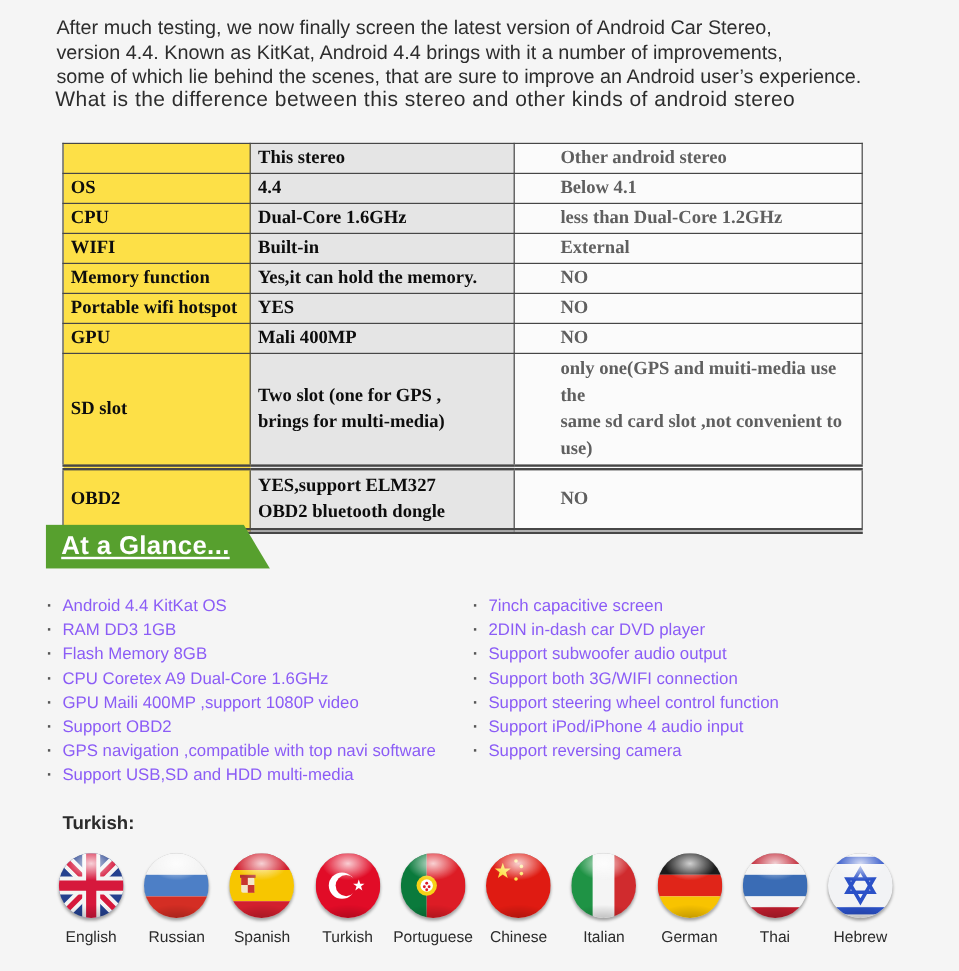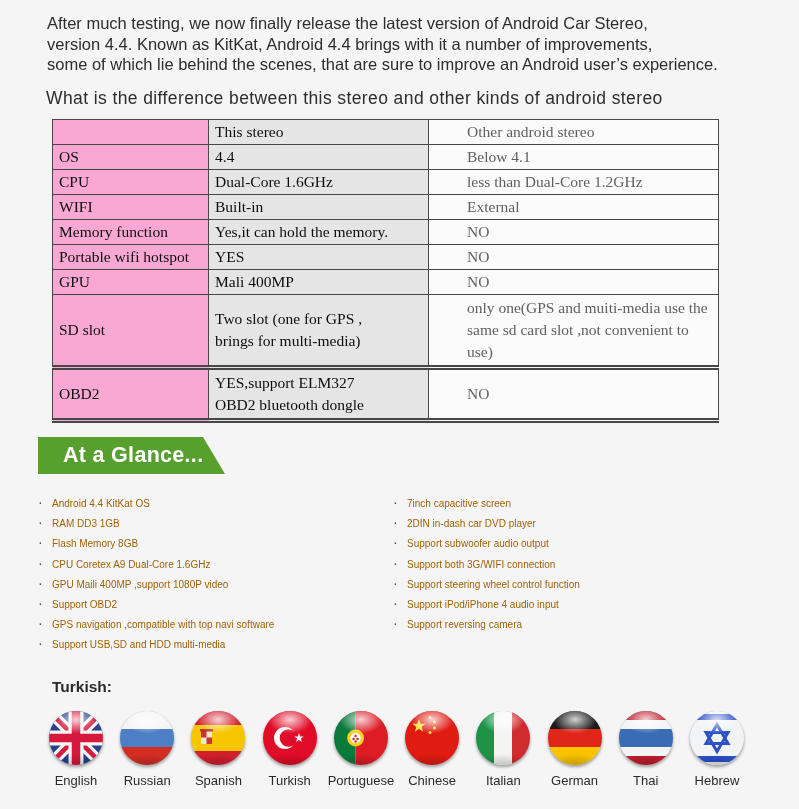--- a/index.html
+++ b/index.html
@@ -11,45 +11,45 @@
     overflow:hidden;
     color:#2e2e2e;
   }
   .abs { position:absolute; }
 
   
   .intro { left:47px; top:13px; font-size:16.5px; line-height:20.5px; color:#2d2d2d; }
   .intro div { white-space:nowrap; }
 
   
-  .heading { left:46px; top:88px; font-size:17.5px; letter-spacing:.4px; color:#2d2d2d; white-space:nowrap; }
+  .heading { left:46px; top:72px; font-size:17.5px; letter-spacing:.4px; color:#2d2d2d; white-space:nowrap; }
 
   
   .cmp { left:52px; top:119px; border-collapse:collapse; table-layout:fixed; width:666px;
          font-family:"Liberation Serif", serif; font-size:15.5px; }
-  .cmp td, .cmp th { border:1.5px solid #474747; padding:2px 6px; vertical-align:middle; text-align:left; font-weight:normal; }
+  .cmp td, .cmp th { border:1.5px solid #474747; padding:2px 6px; vertical-align:middle; text-align:left; font-weight:bold; }
   .cmp col.c1 { width:156px; } .cmp col.c2 { width:220px; } .cmp col.c3 { width:290px; }
-  .cmp .colA { background:#f9a8d4; color:#0d0d0d; }
+  .cmp .colA { background:#fde047; color:#0d0d0d; }
   .cmp .colB { background:#e5e5e5; color:#0d0d0d; }
   .cmp .colC { background:#fbfbfb; color:#5f5f5f;padding-left:38px; }
   .cmp tr { height:25px; }
   .cmp tr.tall { height:52px; }
   .cmp tr.tall2 { height:48px; }
   .cmp tr.dbl td { border-bottom:5px double #474747; }
   .cmp { border-bottom:5px double #474747; }
   .cmp .two-line div { line-height:22px; }
 
   
   .banner { left:38px; top:437px; width:187px; height:37px; background:#57a02e;
             clip-path:polygon(0 0, 165px 0, 187px 100%, 0 100%);
-            color:#ffffff; font-size:21.5px; font-weight:bold; line-height:36px; padding-left:25px;
-            letter-spacing:.3px; }
-
-  
-  .feature-list { list-style:none; font-size:10px; color:#a16207; }
+            color:#ffffff; font-size:21.5px; font-weight:bold; line-height:36px; padding-left:13px;
+            letter-spacing:.3px;text-decoration:underline; }
+
+  
+  .feature-list { list-style:none; font-size:14px; color:#8b5cf6; }
   .feature-list li { line-height:20.2px; white-space:nowrap; padding-left:13px; position:relative; }
   .feature-list li::before { content:"\00b7"; position:absolute; left:0; top:0; color:#555; font-weight:bold; }
   .list-left  { left:39px;  top:494px; }
   .list-right { left:394px; top:494px; }
 
   
   .lang-title { left:52px; top:678px; font-size:15.5px; font-weight:bold; color:#2b2b2b; }
   .flags { left:48px; top:711px; width:697px; display:flex; justify-content:space-between; }
   .flag-item { width:56px; display:flex; flex-direction:column; align-items:center; }
   .flag-wrap { filter:drop-shadow(0 2px 1.5px rgba(0,0,0,.35)); }
@@ -60,21 +60,21 @@
     background:
       radial-gradient(ellipse 62% 40% at 50% 16%, rgba(255,255,255,.8), rgba(255,255,255,0) 65%),
       radial-gradient(ellipse 120% 70% at 50% 118%, rgba(0,0,0,.38), rgba(0,0,0,0) 55%);
   }
   .flag-label { margin-top:8px; font-size:13px; color:#2b2b2b; white-space:nowrap; }
 </style>
 </head>
 <body>
 
 <div class="abs intro">
-  <div>After much testing, we now finally release the latest version of Android Car Stereo,</div>
+  <div>After much testing, we now finally screen the latest version of Android Car Stereo,</div>
   <div>version 4.4. Known as KitKat, Android 4.4 brings with it a number of improvements,</div>
   <div>some of which lie behind the scenes, that are sure to improve an Android user’s experience.</div>
 </div>
 
 <div class="abs heading">What is the difference between this stereo and other kinds of android stereo</div>
 
 <table class="abs cmp">
   <colgroup>
       <col class="c1">
       <col class="c2">

